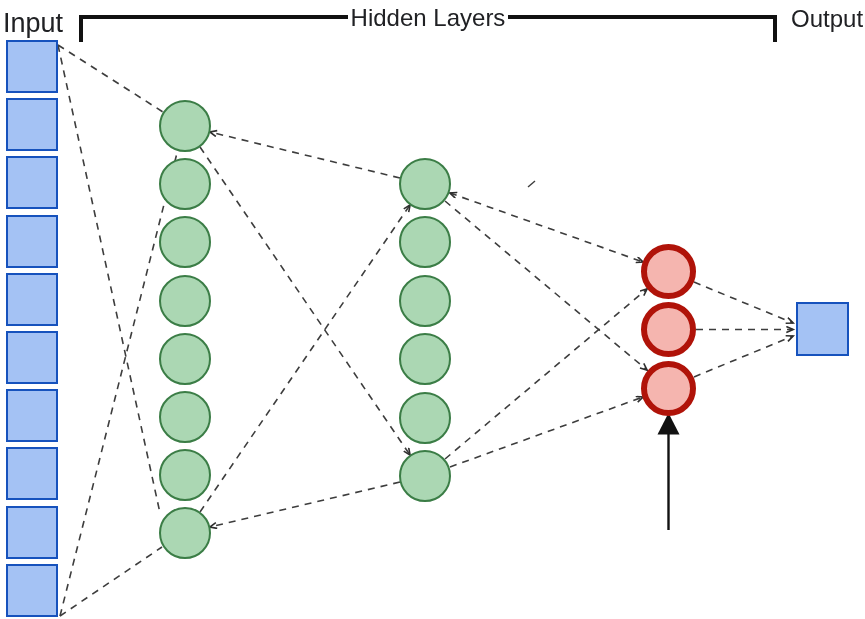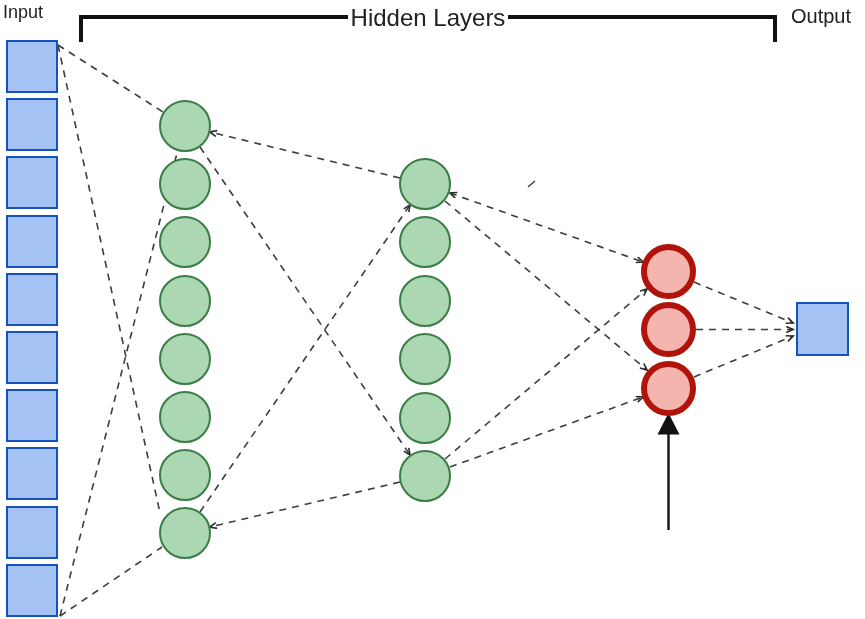--- a/index.html
+++ b/index.html
@@ -13,23 +13,23 @@
   }
   svg.overlay{position:absolute;left:0;top:0;pointer-events:none;}
   .dash{stroke:var(--connector,#3d3d3d);stroke-width:1.6;stroke-dasharray:7 6;fill:none;}
   .solid-black{stroke:var(--bracket,#111111);fill:none;}
   .bracket{stroke-width:4;}
   .arrow-shaft{stroke-width:2.4;}
   .arrow-head{fill:var(--bracket,#111111);stroke:none;}
   .stray{stroke:var(--connector,#3d3d3d);stroke-width:1.4;fill:none;}
 
   .label{position:absolute;white-space:nowrap;color:var(--text,#202124);}
-  #input-label{left:3px;top:2px;font-size:18px;}
+  #input-label{left:3px;top:8px;font-size:27px;}
   #hidden-layers-label{left:328px;top:4px;width:200px;text-align:center;font-size:24px;}
-  #output-label{left:791px;top:5px;font-size:20px;}
+  #output-label{left:791px;top:5px;font-size:24px;}
   #embeddings-label{left:577px;top:528px;font-size:32px;}
 
   .col{position:absolute;display:flex;flex-direction:column;}
   #input-col{left:6px;top:40px;gap:5.2px;}
   #h1-col{left:159px;top:100px;gap:6.2px;}
   #h2-col{left:399px;top:158px;gap:6.4px;}
   #emb-col{left:641px;top:243.5px;gap:3.5px;}
   #out-col{left:796px;top:302px;}
 
   .input-square{width:52px;height:53px;box-sizing:border-box;

